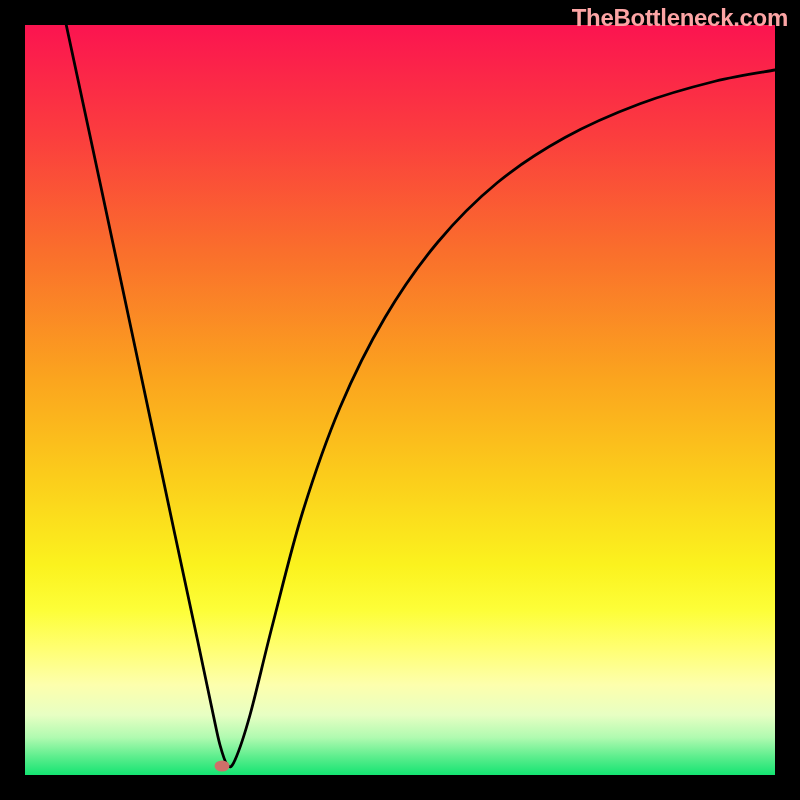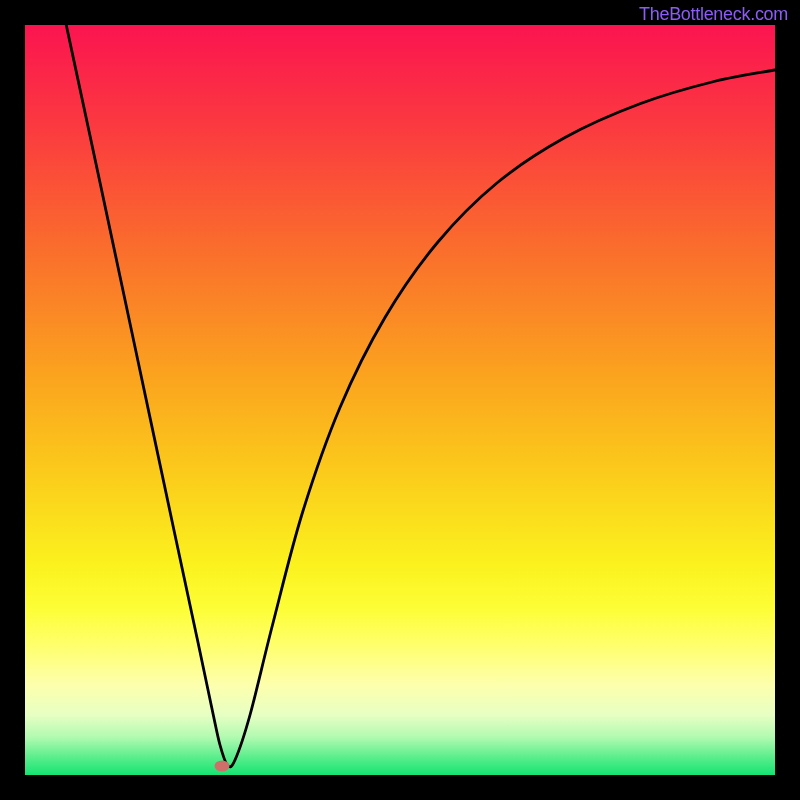--- a/index.html
+++ b/index.html
@@ -1,17 +1,17 @@
 <!DOCTYPE html>
 <html><head>
   <meta charset="utf-8">
   <style>
     * { margin: 0; padding: 0; box-sizing: border-box; }
     body { width: 800px; height: 800px; background: #000; position: relative; overflow: hidden; }
-    .watermark { position: absolute; top: 4px; right: 12px; color: #8b5cf6; font-family: Arial, sans-serif; font-size: 18px; font-weight: 400; z-index: 10; letter-spacing: -0.3px; }
+    .watermark { position: absolute; top: 4px; right: 12px; color: #fca5a5; font-family: Arial, sans-serif; font-size: 24px; font-weight: 700; z-index: 10; letter-spacing: -0.3px; }
     .plot-area { position: absolute; top: 25px; left: 25px; width: 750px; height: 750px; }
     .gradient-bg { position: absolute; top: 0; left: 0; width: 100%; height: 100%; }
     .curve-layer { position: absolute; top: 0; left: 0; width: 100%; height: 100%; }
     .marker { position: absolute; width: 15px; height: 11px; border-radius: 50%; background: #cf6f69; transform: translate(-50%, -50%); }
   </style>
 </head>
 <body>
 
 <div class="watermark">TheBottleneck.com</div>
 

